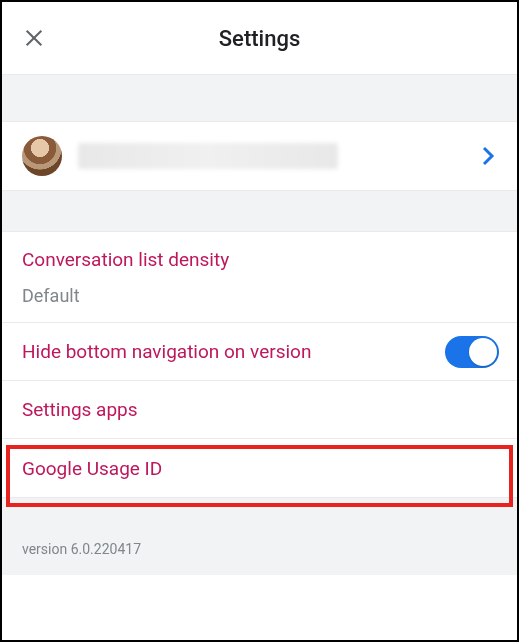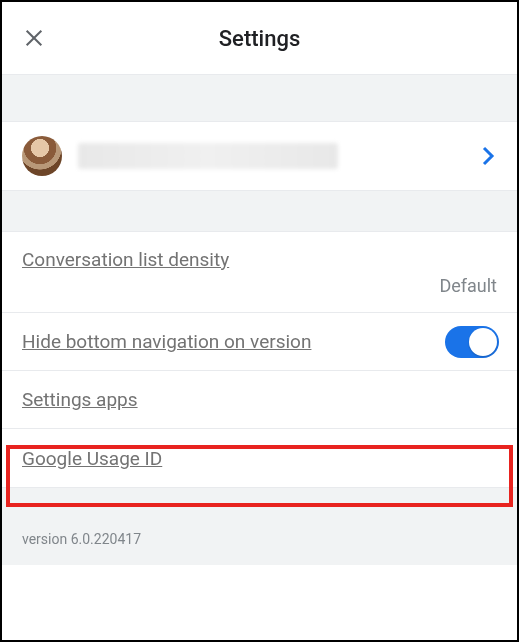--- a/index.html
+++ b/index.html
@@ -90,29 +90,27 @@
       position: relative;
       display: flex;
       align-items: center;
       cursor: pointer;
       min-height: 58px;
     }
     .row:last-child { border-bottom: none; }
     .row-content { flex: 1; }
     .row-title {
       font-size: 19px;
-      color: #737373;
+      color: #be185d;
       font-weight: 400;
-      text-decoration: underline;
     }
     .row-sub {
       font-size: 18px;
       color: #80868b;
-      margin-top: 4px;
-      text-align: right;
+      margin-top: 14px;
     }
     .row .chevron { right: 22px; }
     .toggle {
       position: absolute;
       right: 18px;
       top: 50%;
       transform: translateY(-50%);
       width: 54px;
       height: 32px;
       background: #1a73e8;

